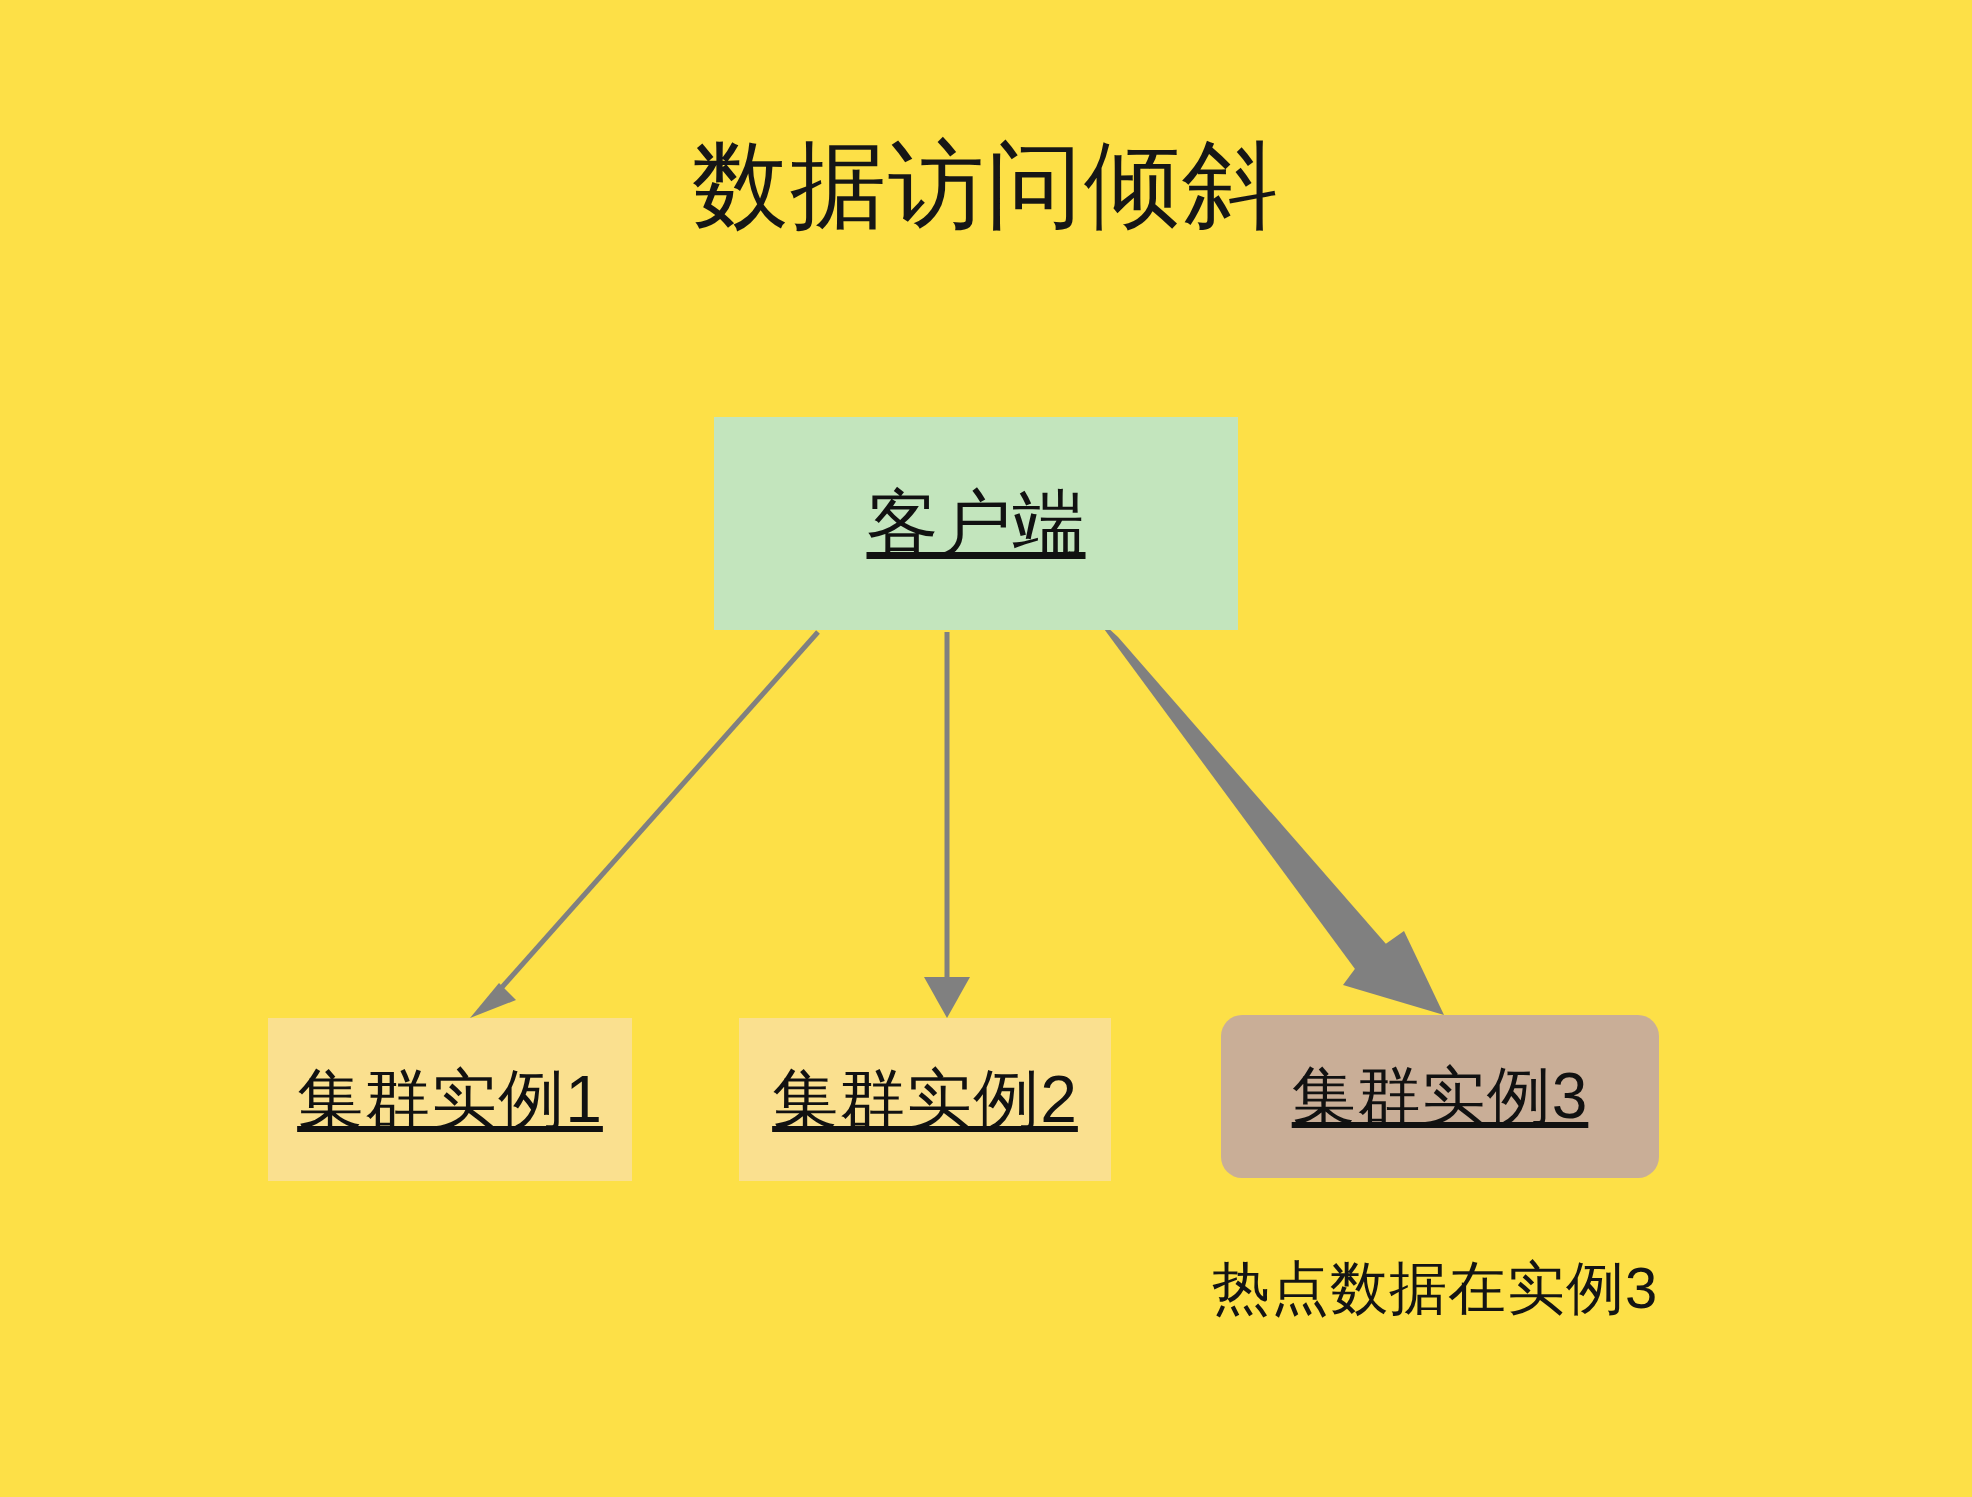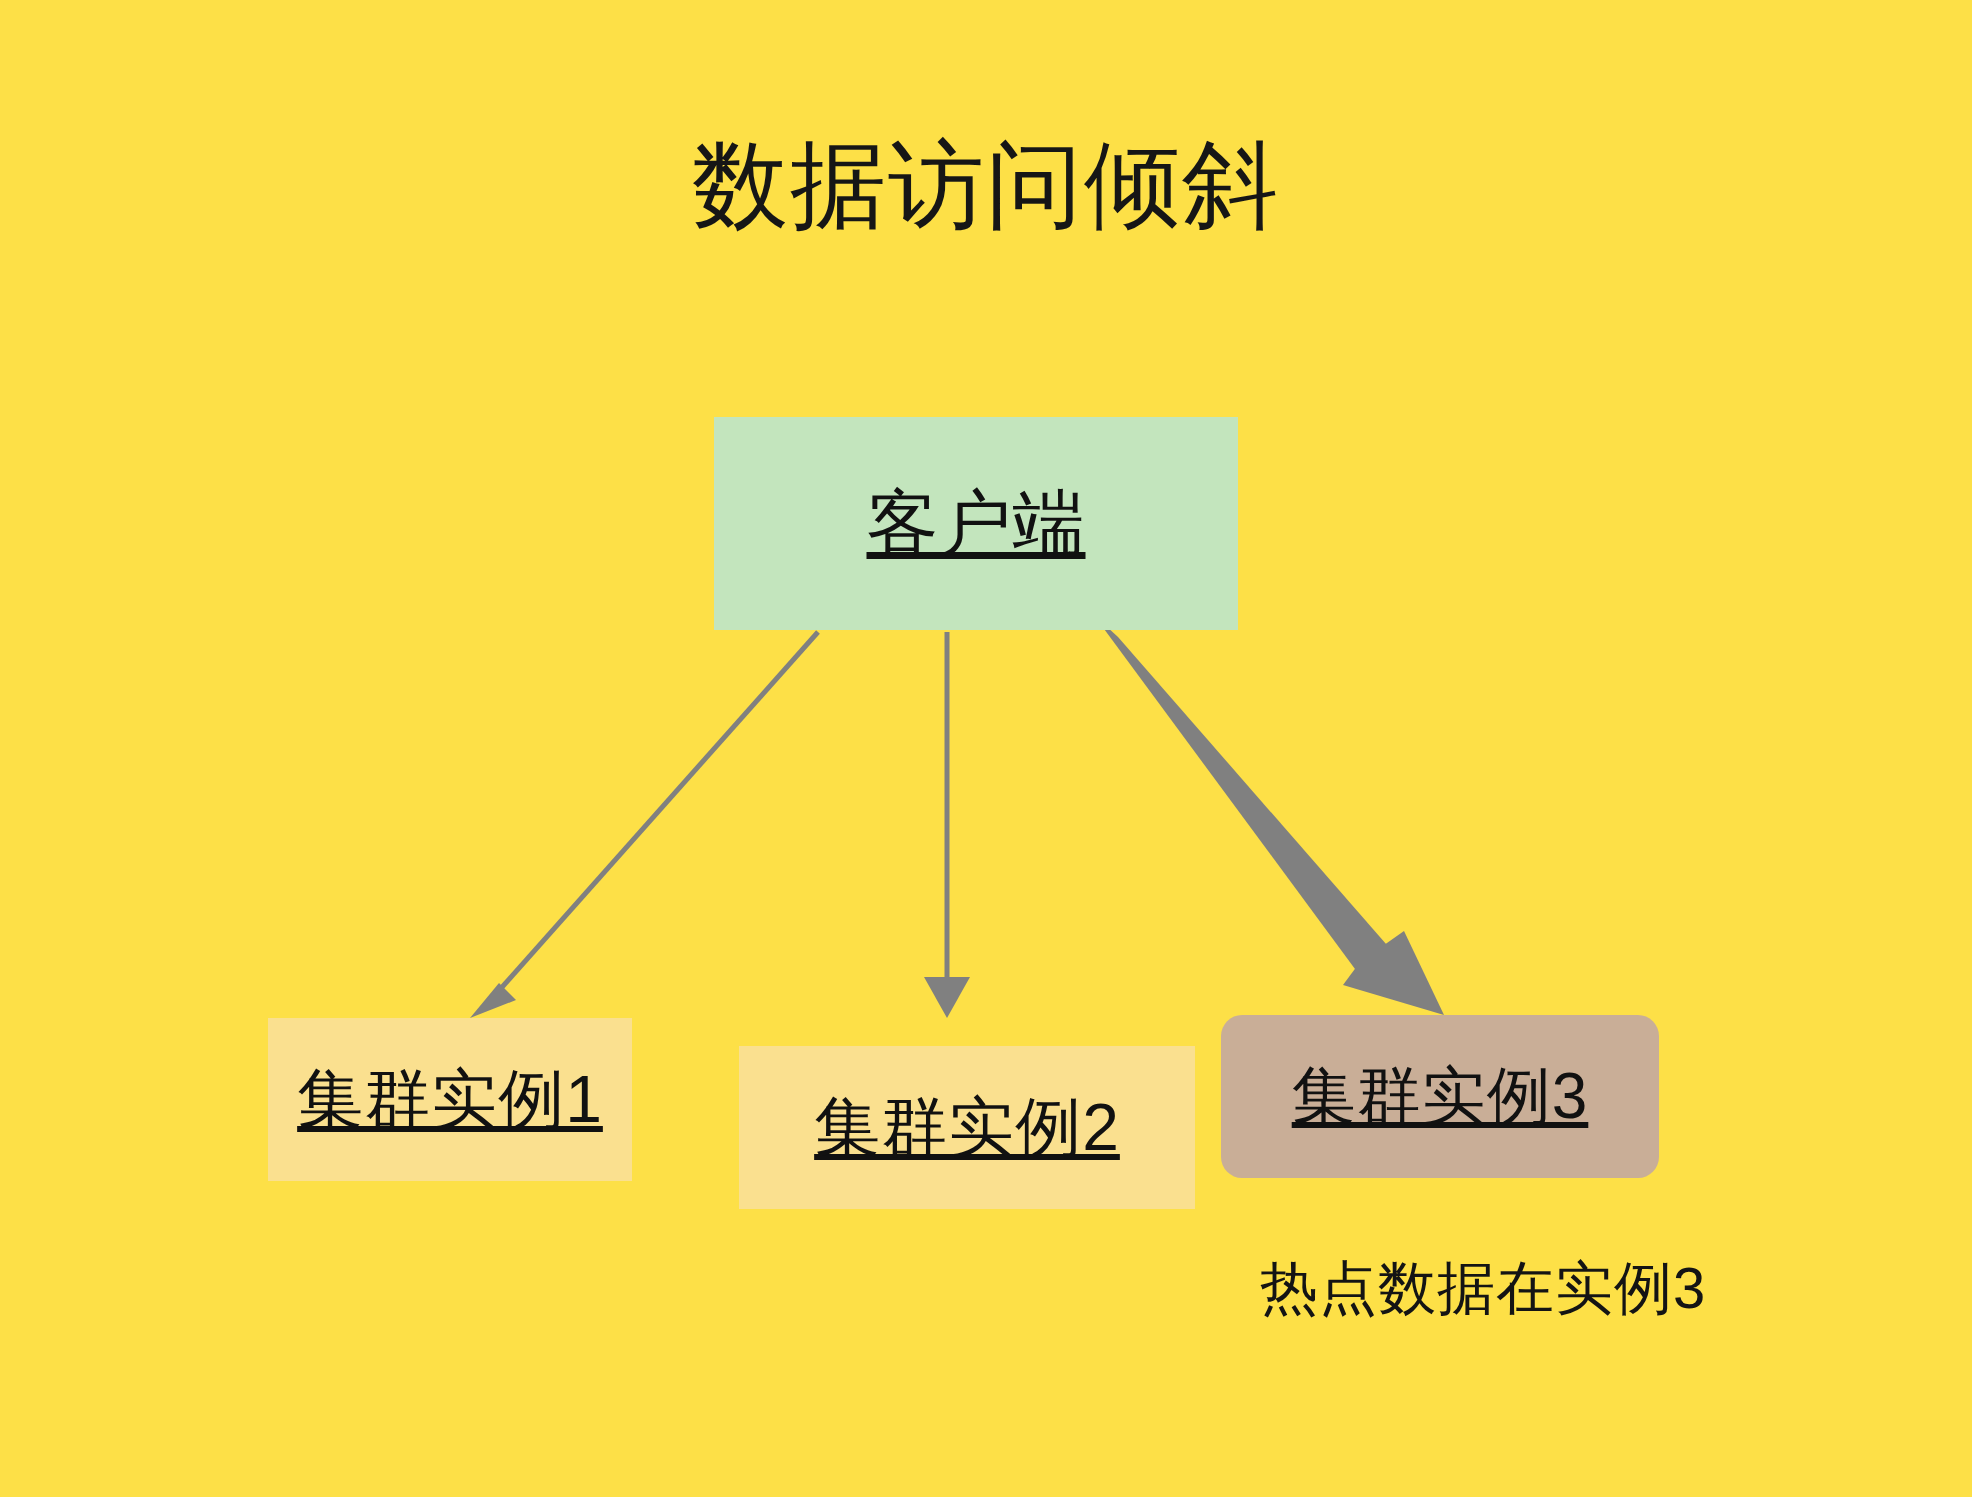--- a/index.html
+++ b/index.html
@@ -62,25 +62,24 @@
     left: 268px;
     top: 1018px;
     width: 364px;
     height: 163px;
     background: #fae08f;
     font-size: 66px;
   }
   .node-inst2 {
     left: 739px;
     top: 1018px;
-    width: 456px;
+    width: 372px;
     height: 163px;
     background: #fae08f;
     font-size: 66px;
-    margin-top: 28px;
   }
   .node-inst3 {
     left: 1221px;
     top: 1015px;
     width: 438px;
     height: 163px;
     background: #c9ae97;
     font-size: 64px;
     border-radius: 21px;
   }
@@ -91,21 +90,21 @@
     line-height: 1.3;
     letter-spacing: 1px;
     white-space: pre-line;
     text-align: left;
   }
   .label-heavy-traffic {
     left: 1297px;
     top: 697px;
   }
   .label-hotspot {
-    left: 1260px;
+    left: 1212px;
     top: 1250px;
     font-size: 58px;
   }
 </style>
 </head>
 <body>
 
 <div id="canvas">
 
   <div class="diagram-title">数据访问倾斜</div>

